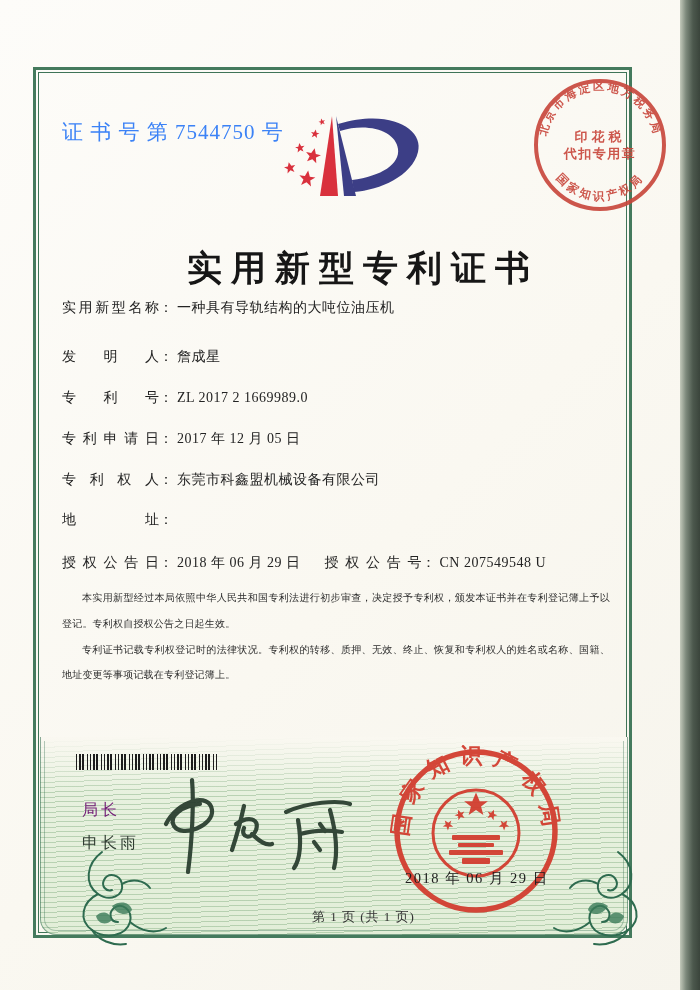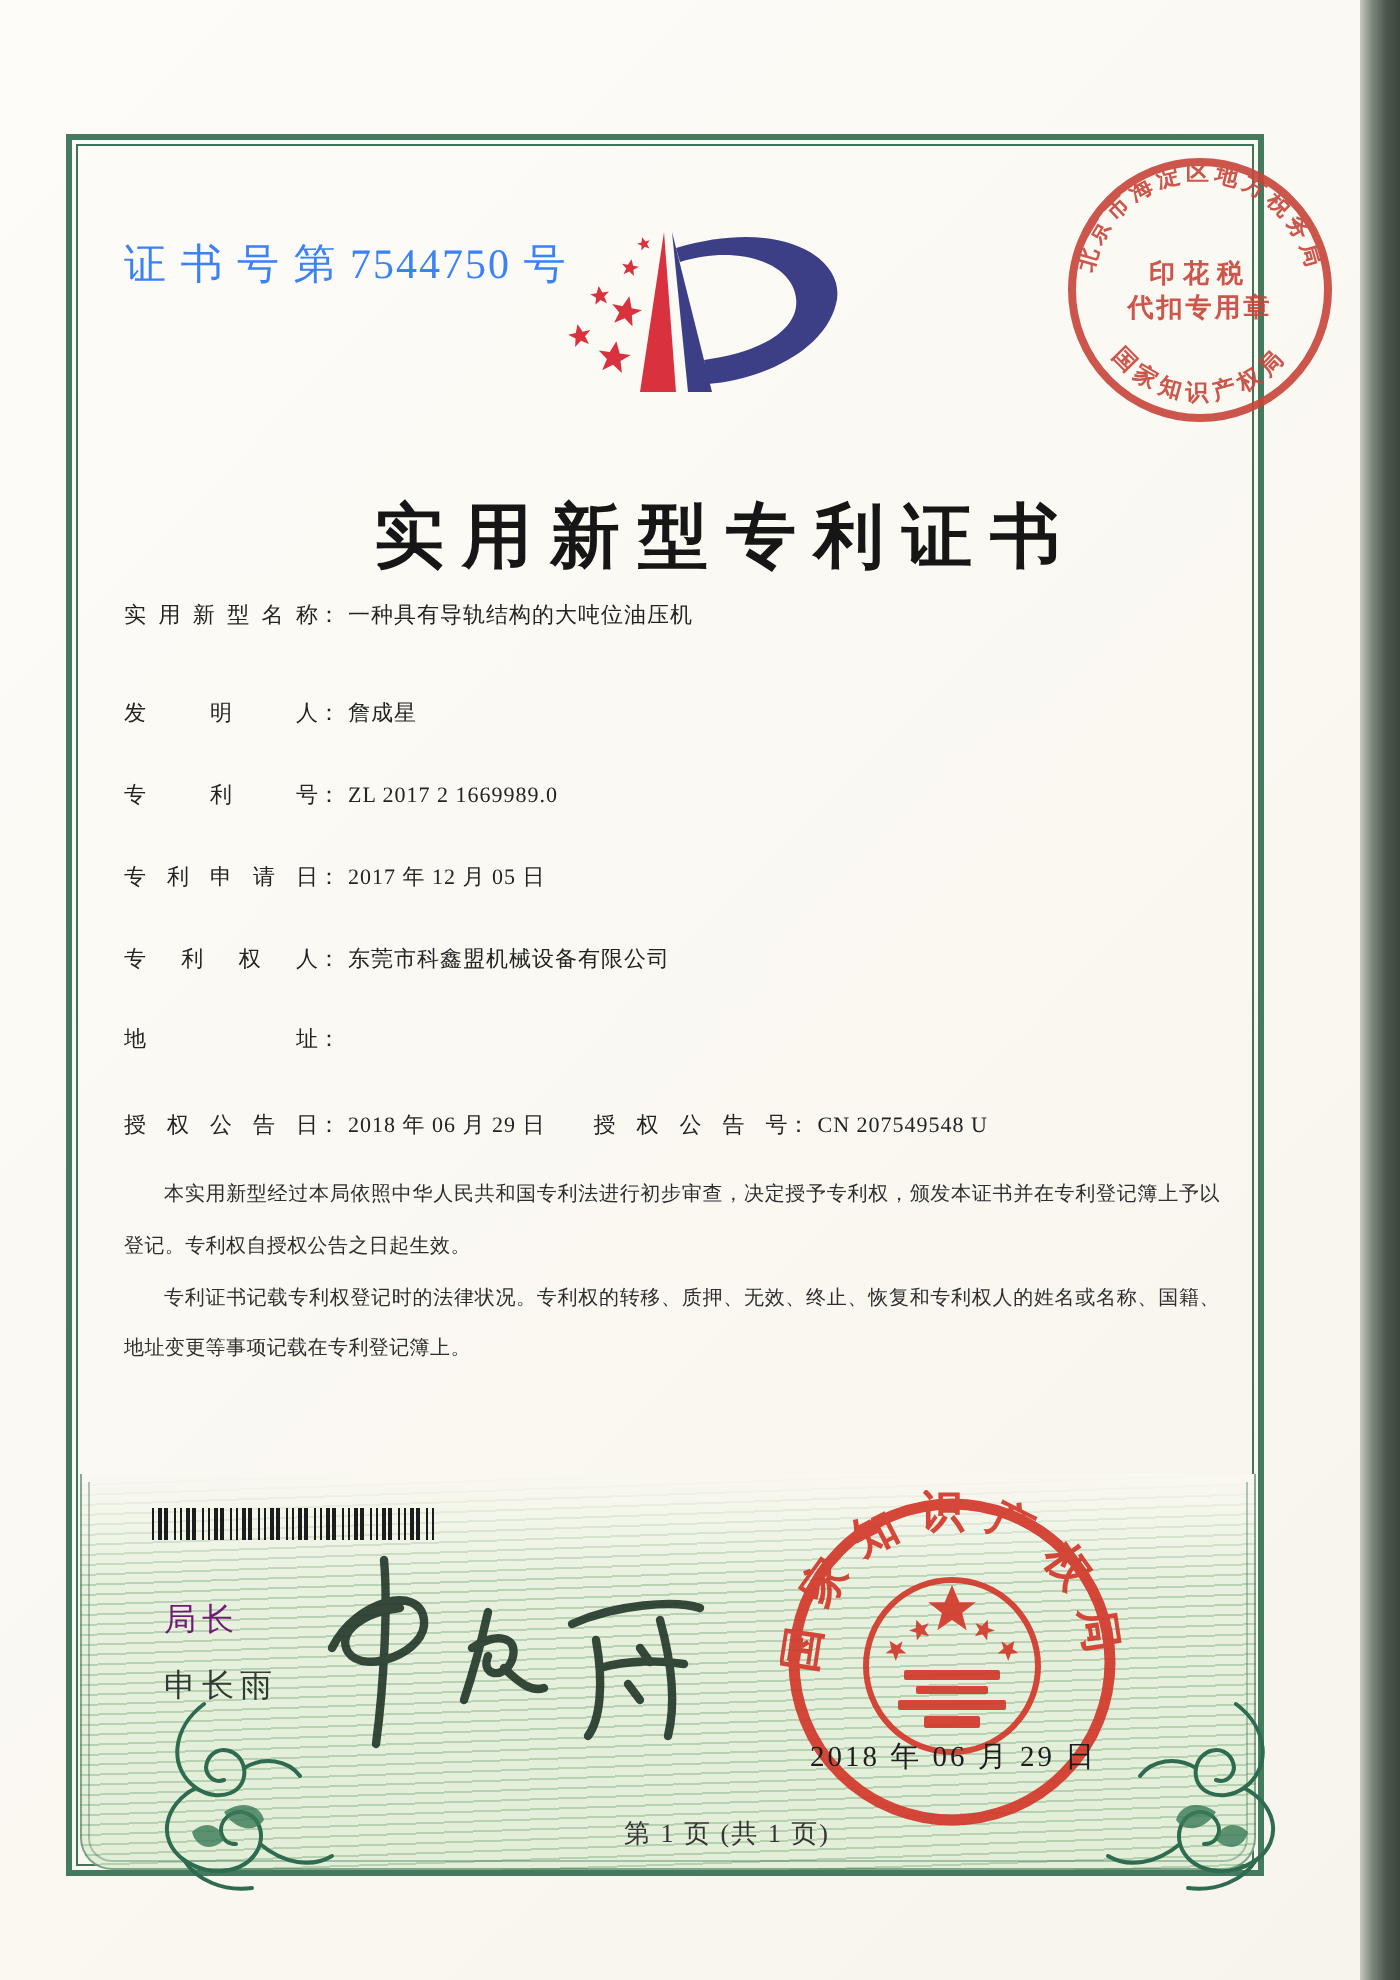--- a/index.html
+++ b/index.html
@@ -14,21 +14,21 @@
     background:linear-gradient(90deg,#c3c9bb 0%,#7d897c 30%,#4c584d 65%,#3a443b 100%);}
   
   .frame{position:absolute;left:33px;top:67px;width:593px;height:865px;
     border:3px solid #447a5d;}
   .frame::after{content:"";position:absolute;inset:2px;border:1px solid #3f7458;}
   .cert-no{position:absolute;left:62px;top:118px;font-size:21px;letter-spacing:1px;color:#3b82f6;}
   .logo{position:absolute;left:277px;top:100px;}
   .title{position:absolute;left:33px;top:211px;width:660px;text-align:center;
     font-size:35px;font-weight:700;letter-spacing:9px;color:#161616;margin-top:34px;}
   
-  .frow{position:absolute;left:62px;font-size:11px;line-height:22px;color:#232323;white-space:nowrap;}
+  .frow{position:absolute;left:62px;font-size:14px;line-height:22px;color:#232323;white-space:nowrap;}
   .flabel{display:inline-block;width:97px;text-align:justify;text-align-last:justify;vertical-align:top;}
   .fcolon{display:inline-block;vertical-align:top;}
   .fvalue{display:inline-block;vertical-align:top;margin-left:4px;letter-spacing:.5px;}
   .addr-lines{display:inline-block;vertical-align:top;margin-left:4px;line-height:21px;letter-spacing:.5px;}
   .addr-lines span{display:block;}
   .grant-no-group{display:inline-block;margin-left:24px;}
   
   .body-text{position:absolute;left:62px;top:585px;width:548px;font-size:10px;
     line-height:25.8px;text-align:justify;color:#2e2e2e;letter-spacing:.2px;}
   .body-text p{margin:0;text-indent:2em;}

